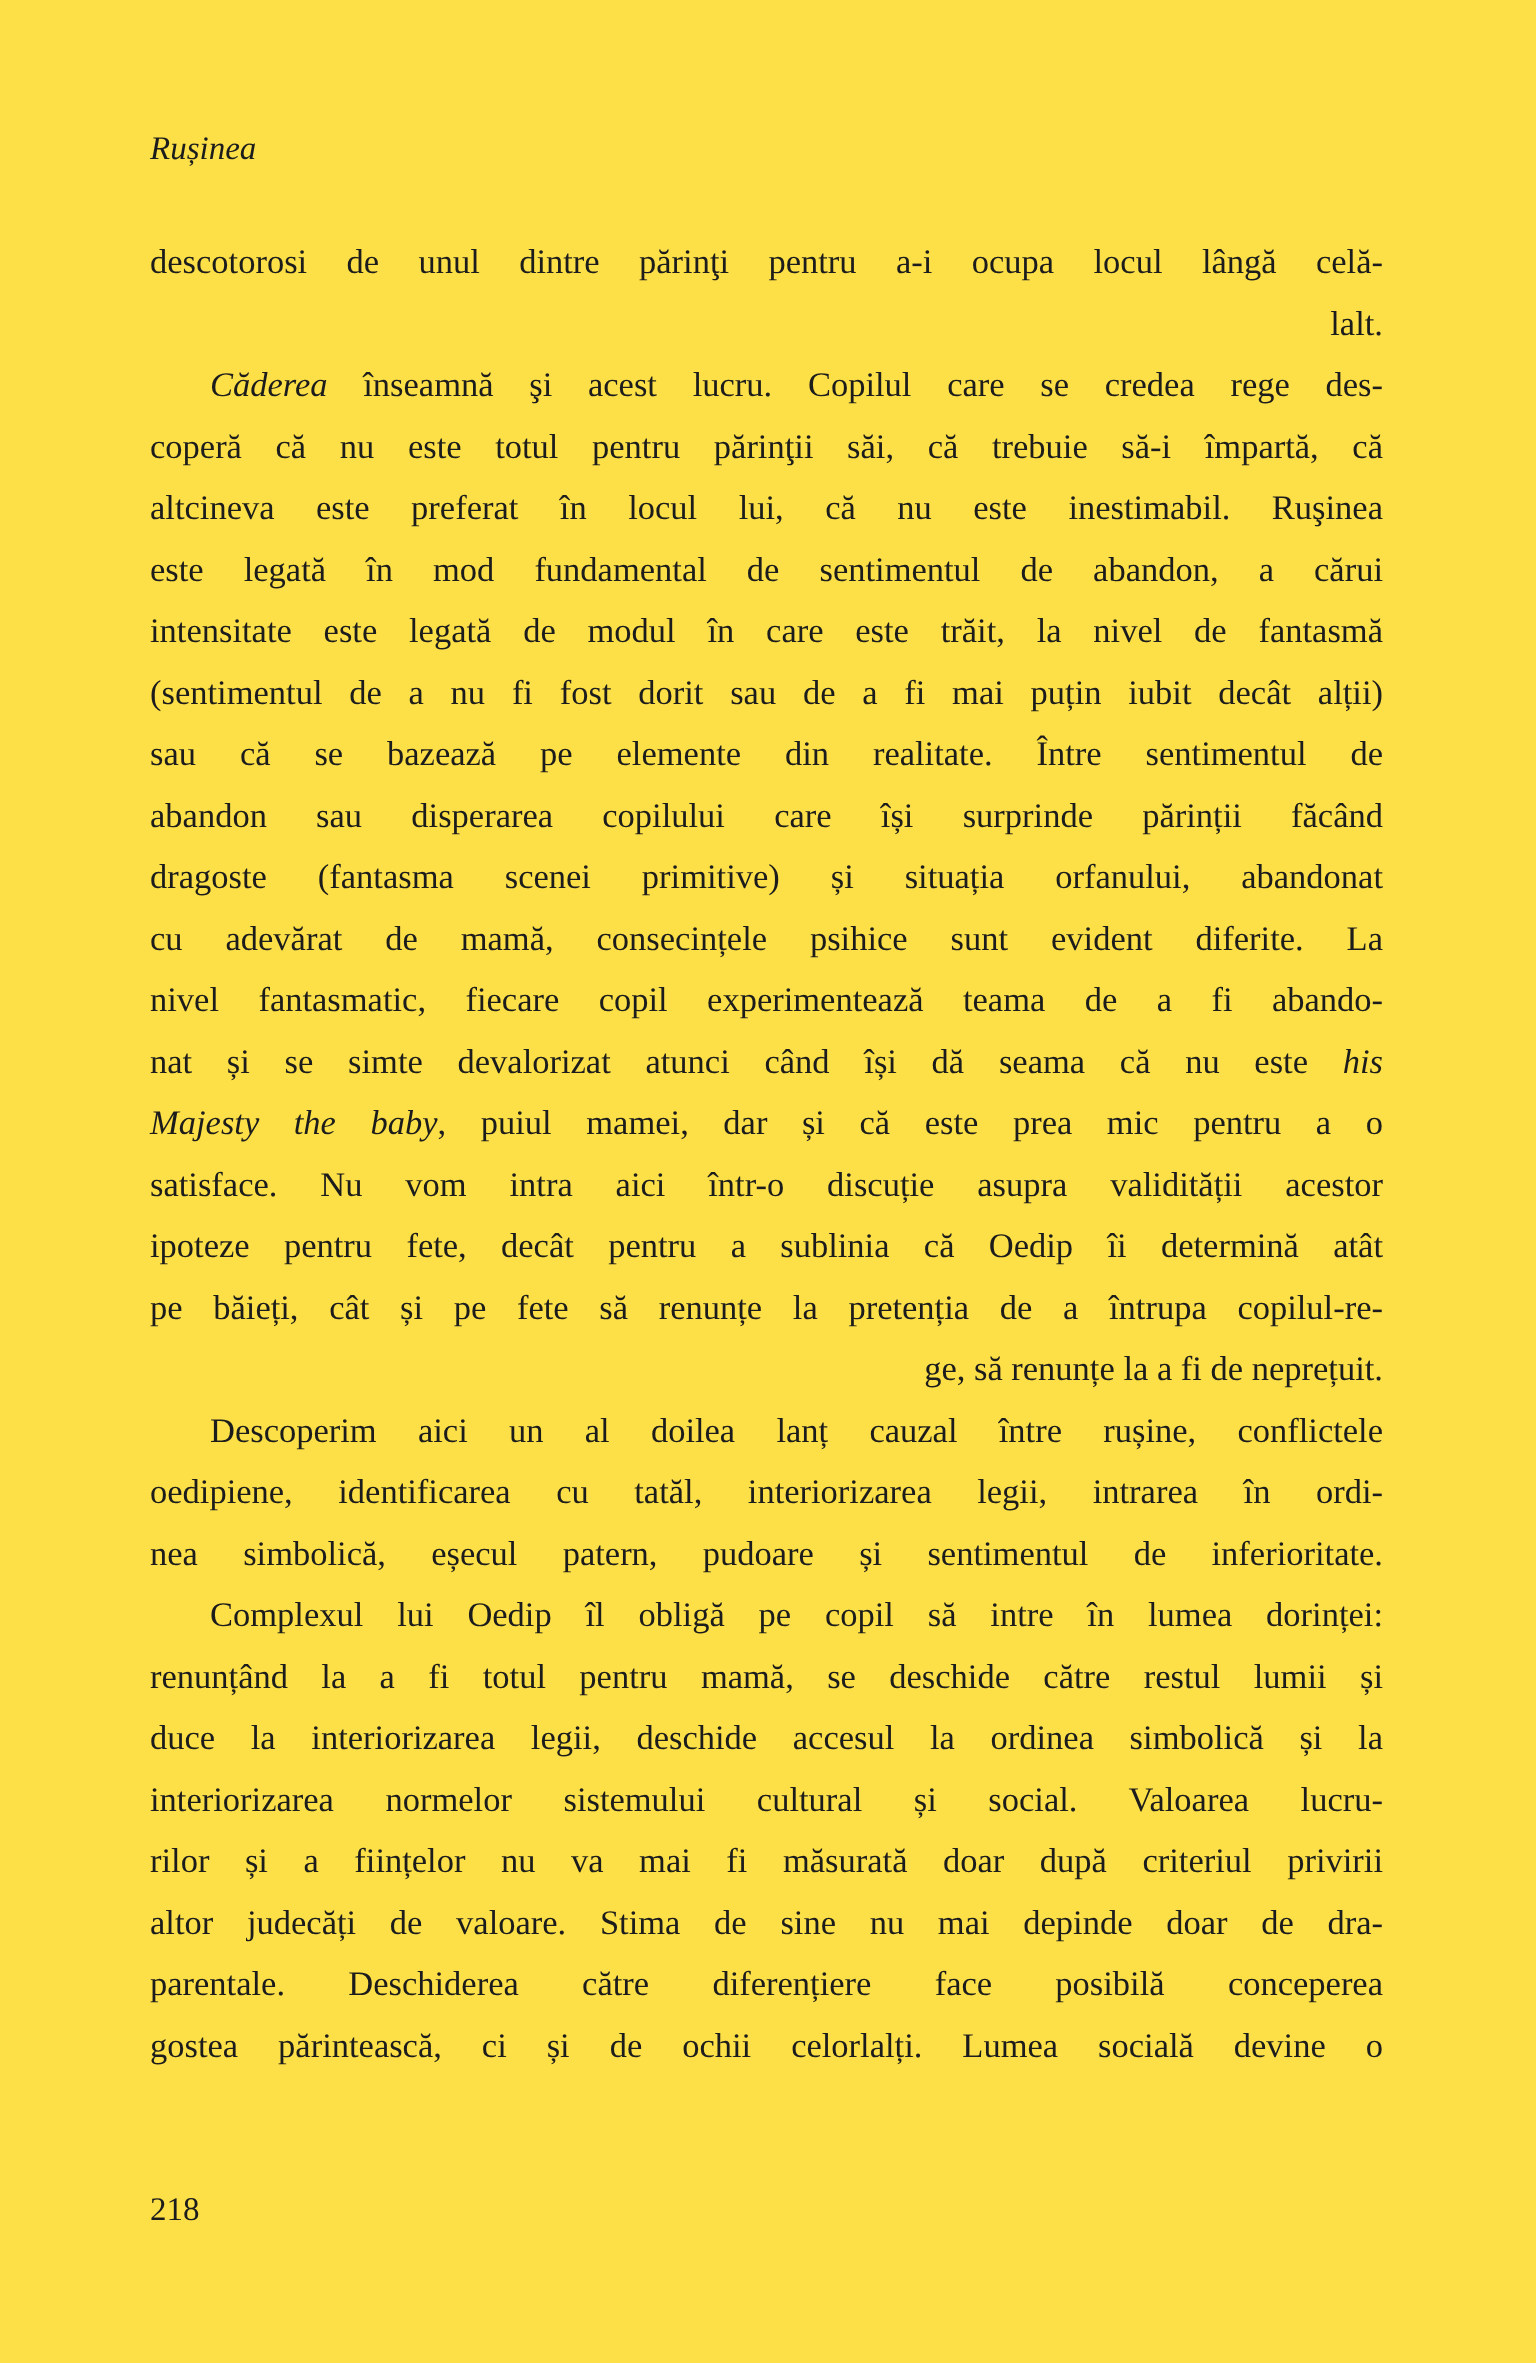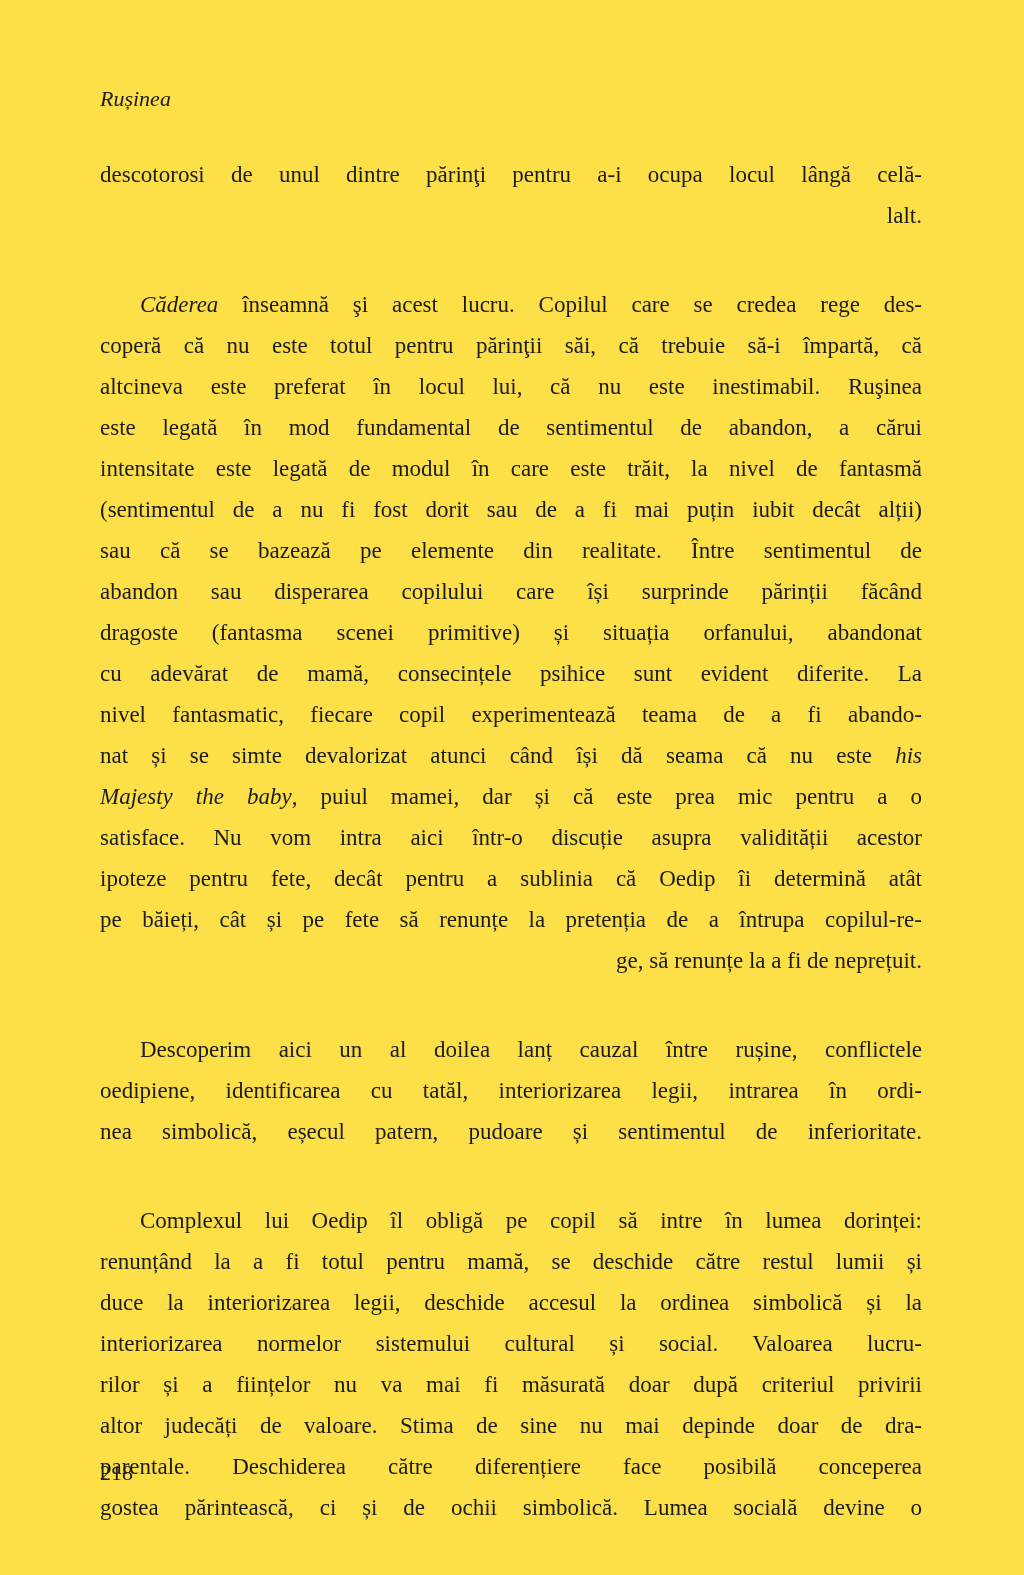--- a/index.html
+++ b/index.html
@@ -36,21 +36,20 @@
   .line {
     text-align: right;
     white-space: normal;
   }
   .line.just {
     text-align: justify;
     text-align-last: justify;
   }
   .line.indent {
     text-indent: 40px;
-    margin-top: 48px;
   }
   .line em {
     font-style: italic;
   }
   .page-number {
     position: absolute;
     left: 100px;
     top: 1460px;
     font-size: 22px;
   }
@@ -91,18 +90,18 @@
         <div class="line just">nea simbolică, eșecul patern, pudoare și sentimentul de inferioritate.</div>
       </div>
       <div class="paragraph">
         <div class="line just indent">Complexul lui Oedip îl obligă pe copil să intre în lumea dorinței:</div>
         <div class="line just">renunțând la a fi totul pentru mamă, se deschide către restul lumii și</div>
         <div class="line just">duce la interiorizarea legii, deschide accesul la ordinea simbolică și la</div>
         <div class="line just">interiorizarea normelor sistemului cultural și social. Valoarea lucru-</div>
         <div class="line just">rilor și a ființelor nu va mai fi măsurată doar după criteriul privirii</div>
         <div class="line just">altor judecăți de valoare. Stima de sine nu mai depinde doar de dra-</div>
         <div class="line just">parentale. Deschiderea către diferențiere face posibilă conceperea</div>
-        <div class="line just">gostea părintească, ci și de ochii simbolică. Lumea socială devine o</div>
+        <div class="line just">gostea părintească, ci și de ochii celorlalți. Lumea socială devine o</div>
       </div>
     </div>
 
   <div class="page-number">218</div>
 </div>
 
 </body></html>

